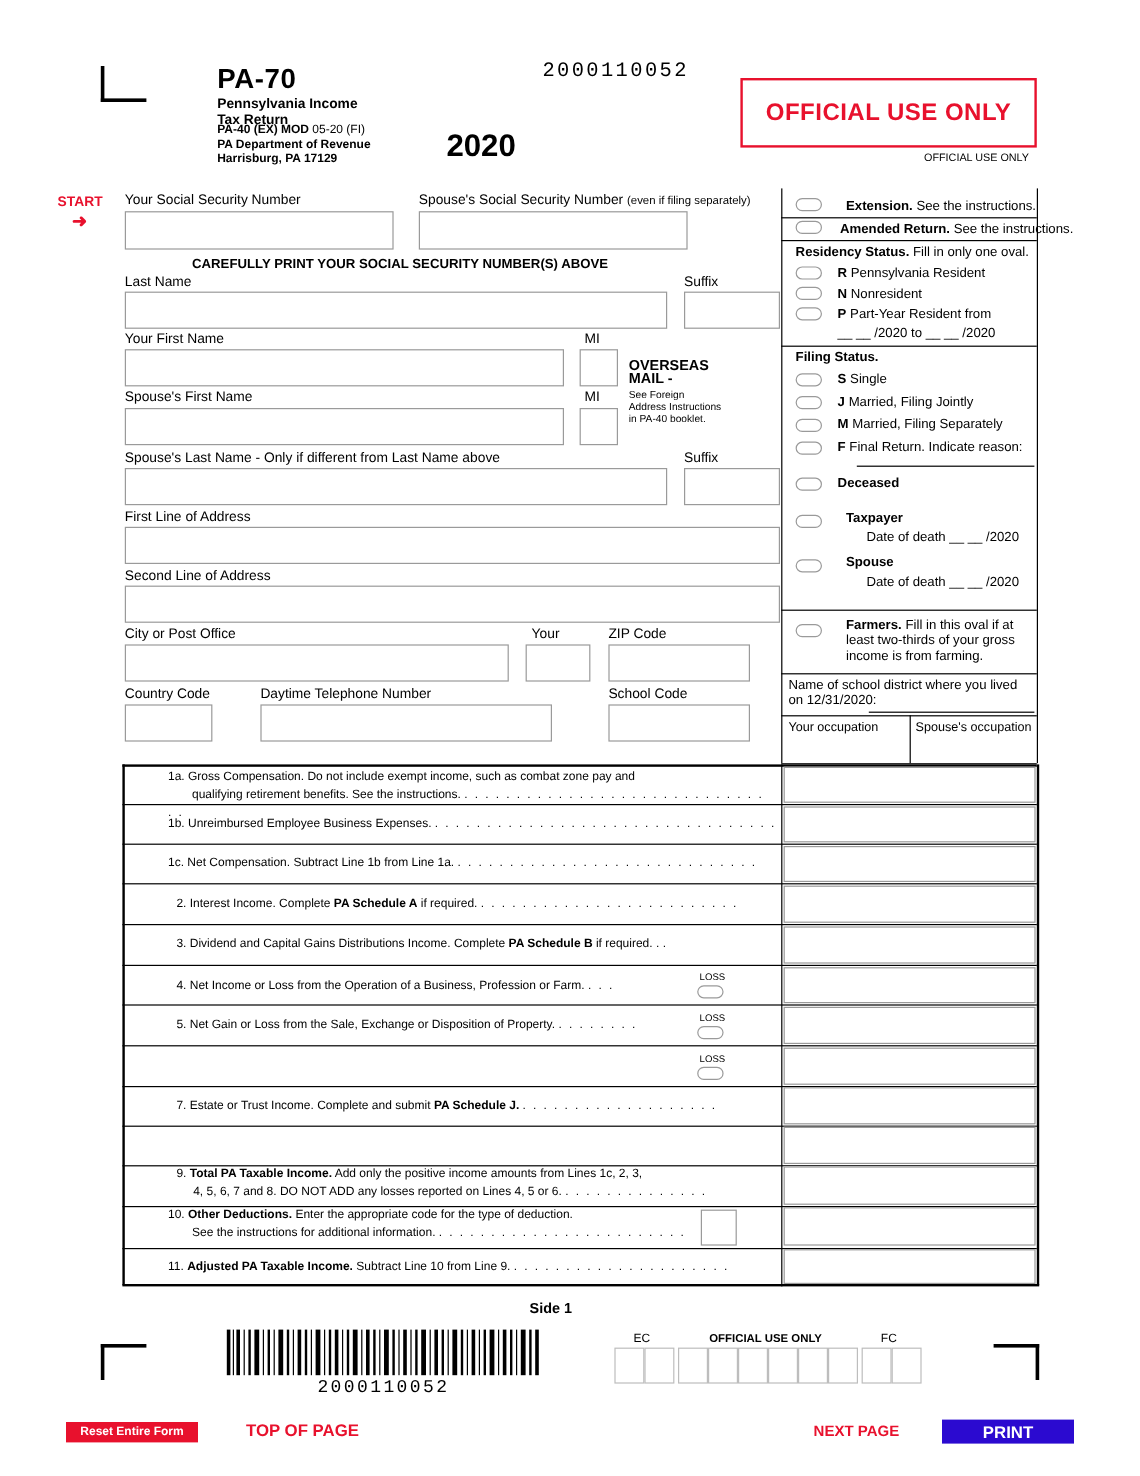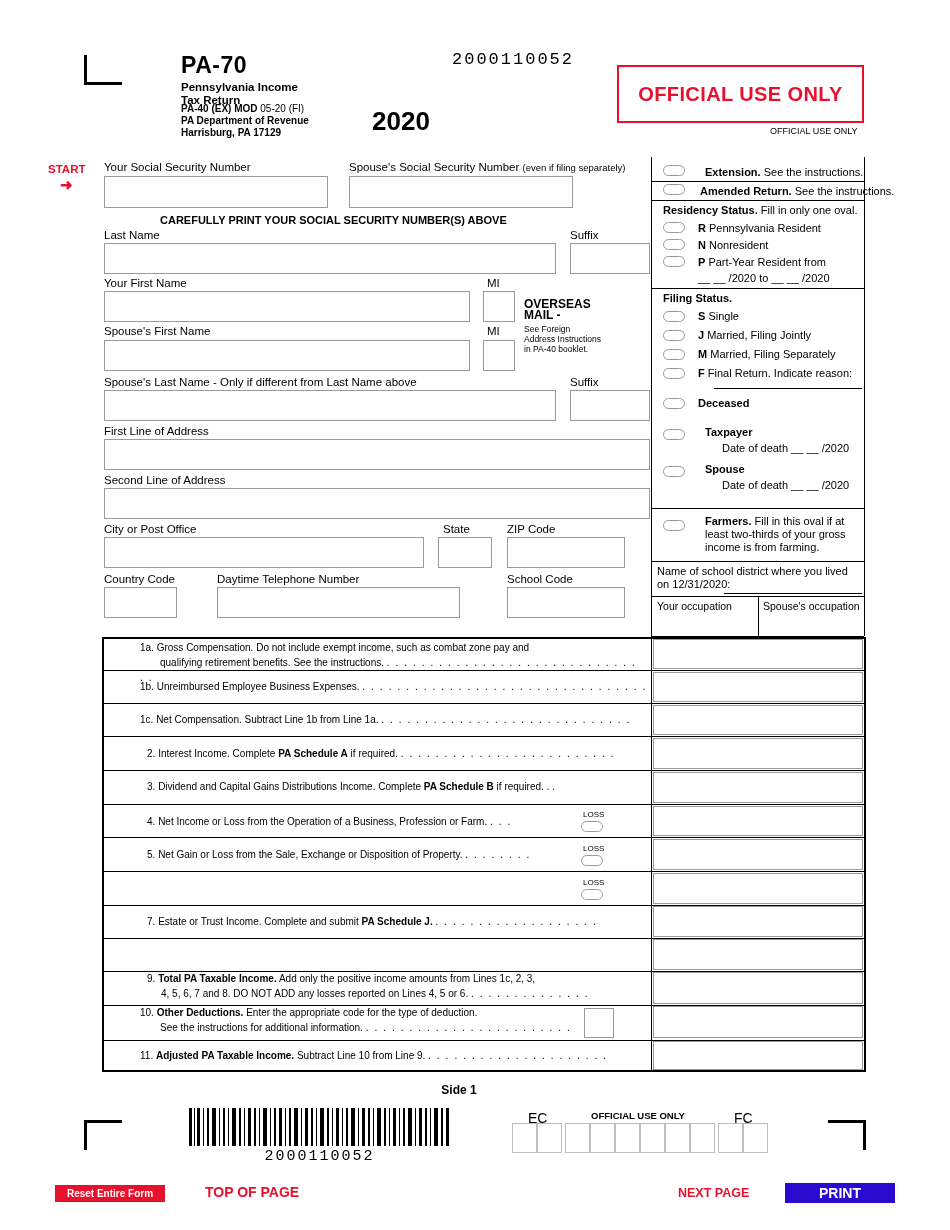--- a/index.html
+++ b/index.html
@@ -58,21 +58,21 @@
   .dots { letter-spacing:1.6px; }
   .rbox { position:absolute; border:1px solid #9a9a9a; background:#fff; }
 
   .side1 { position:absolute; left:0; width:918px; text-align:center; top:1083px; font-size:12px; font-weight:bold; }
 
   
   .barcode { position:absolute; left:189px; top:1108px; width:261px; height:38px; }
   .barcode i { position:absolute; top:0; height:38px; background:#000; display:block; }
   .barnum { position:absolute; left:189px; top:1148px; width:261px; text-align:center; font-family:"Liberation Mono", monospace; font-size:15px; letter-spacing:2px; }
 
-  .ecfc { position:absolute; font-size:14px; }
+  .ecfc { position:absolute; font-size:10px; }
   .cellbox { position:absolute; border:1px solid #bdbdbd; width:25px; height:30px; }
 
   
   .btn-reset { position:absolute; left:55px; top:1185px; width:110px; height:17px; background:#e8112d; color:#fff; font-size:10px; font-weight:bold; display:flex; align-items:center; justify-content:center; }
   .btn-top { position:absolute; left:205px; top:1184px; color:#e8112d; font-size:14px; font-weight:bold; }
   .btn-next { position:absolute; left:678px; top:1186px; color:#e8112d; font-size:12.5px; font-weight:bold; }
   .btn-print { position:absolute; left:785px; top:1183px; width:110px; height:20px; background:#2b0ad0; color:#fff; font-size:14px; font-weight:bold; display:flex; align-items:center; justify-content:center; }
 
   .loss { position:absolute; font-size:8px; }
 </style>
@@ -145,21 +145,21 @@
   <div class="boxfield" style="left:570px; top:390px; width:80px; height:31px;"></div>
 
   <div class="lbl" style="left:104px; top:425px;">First Line of Address</div>
   <div class="boxfield" style="left:104px; top:439px; width:546px; height:31px;"></div>
 
   <div class="lbl" style="left:104px; top:474px;">Second Line of Address</div>
   <div class="boxfield" style="left:104px; top:488px; width:546px; height:31px;"></div>
 
   <div class="lbl" style="left:104px; top:523px;">City or Post Office</div>
   <div class="boxfield" style="left:104px; top:537px; width:320px; height:31px;"></div>
-  <div class="lbl" style="left:443px; top:523px;">State</div>
+  <div class="lbl" style="left:443px; top:523px;">Your</div>
   <div class="boxfield" style="left:438px; top:537px; width:54px; height:31px;"></div>
   <div class="lbl" style="left:507px; top:523px;">ZIP Code</div>
   <div class="boxfield" style="left:507px; top:537px; width:118px; height:31px;"></div>
 
   <div class="lbl" style="left:104px; top:573px;">Country Code</div>
   <div class="boxfield" style="left:104px; top:587px; width:73px; height:31px;"></div>
   <div class="lbl" style="left:217px; top:573px;">Daytime Telephone Number</div>
   <div class="boxfield" style="left:217px; top:587px; width:243px; height:31px;"></div>
   <div class="lbl" style="left:507px; top:573px;">School Code</div>
   <div class="boxfield" style="left:507px; top:587px; width:118px; height:31px;"></div>

